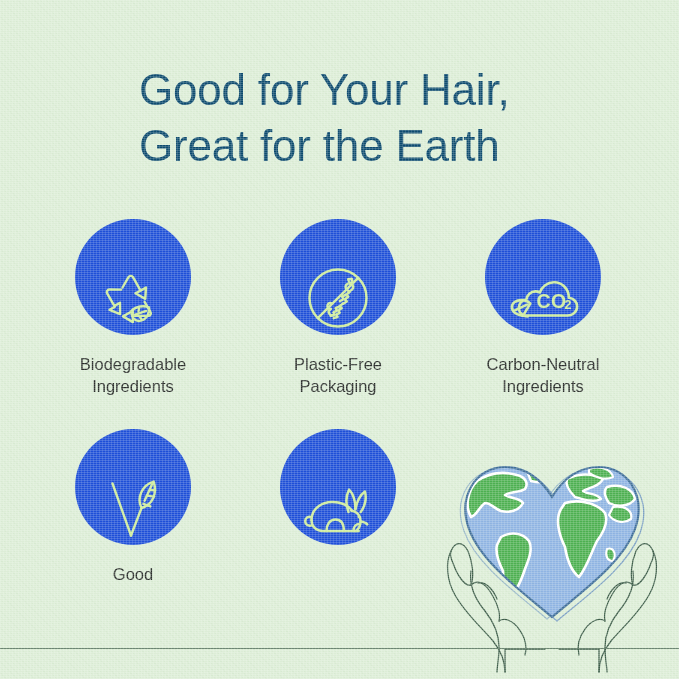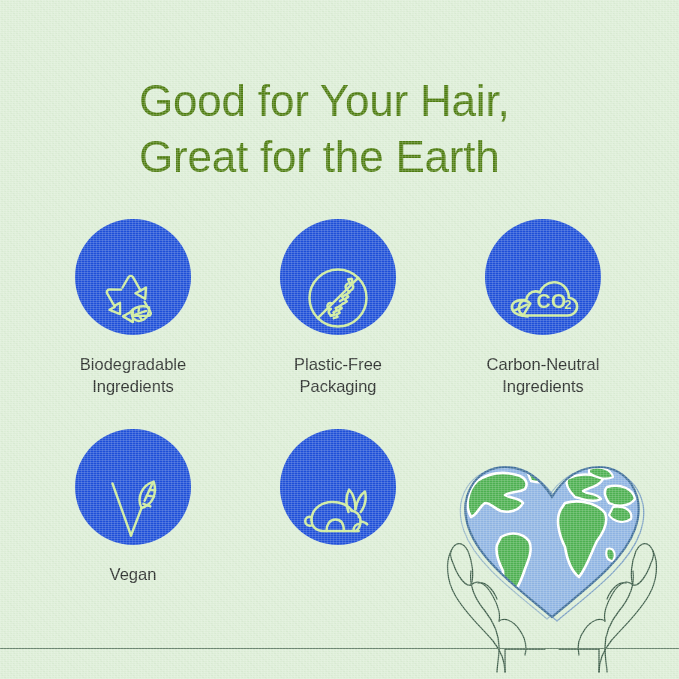--- a/index.html
+++ b/index.html
@@ -33,27 +33,26 @@
     inset: 0;
     z-index: 2;
   }
 
   
   #headline {
     position: absolute;
     left: 139px;
     top: 62px;
     width: 520px;
-    color: #4d7c0f;
+    color: #0c4a6e;
     font-size: 44px;
     line-height: 56px;
     font-weight: 400;
     letter-spacing: -0.2px;
     white-space: pre-line;
-    margin-top: 11px;
   }
 
   
   .badge {
     position: absolute;
     width: 160px;
     text-align: center;
   }
   .badge-r1 { top: 219px; }
   .badge-r2 { top: 429px; }
@@ -189,21 +188,21 @@
 
           <path d="M43.5 35.0 c-5.2 -10.4 0.6 -23.0 12.2 -26.4 c3.6 11.2 -0.6 23.3 -12.2 26.4 z"></path>
 
           <path d="M46.6 27.8 L55.0 9.2"></path>
           <path d="M48.8 22.6 l7.4 1.0"></path>
           <path d="M51.8 17.0 l5.3 0.4"></path>
           <path d="M45.4 30.8 l7.0 2.6"></path>
         </svg>
       </span>
     </div>
-    <div class="badge-label">Vegan</div>
+    <div class="badge-label">Good</div>
   </div>
 
   <div class="badge badge-r2 badge-c2">
     <div class="badge-circle">
       <span>
         <svg width="80" height="62" viewBox="0 0 80 62" fill="none" stroke="#cdeb9c" stroke-width="2.5" stroke-linejoin="round" stroke-linecap="round">
 
           <path d="M13.5 37.0 c0 -10.8 9.4 -18.0 21.0 -18.0 c9.0 0 15.5 3.4 19.5 8.6"></path>
           <path d="M13.5 37.0 c0 6.6 4.6 11.0 11.2 11.0 h36.0"></path>
 

